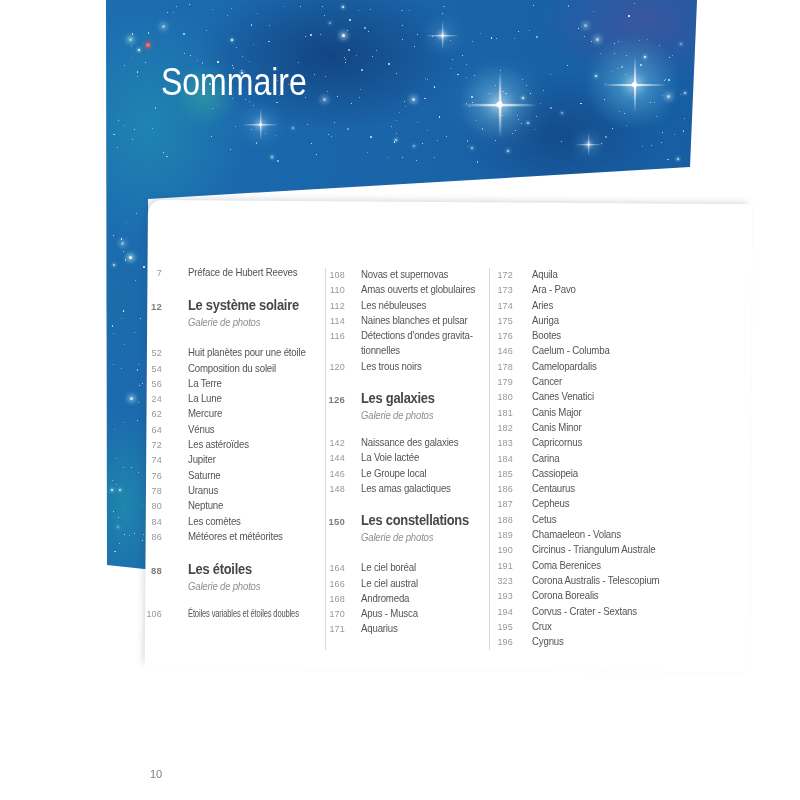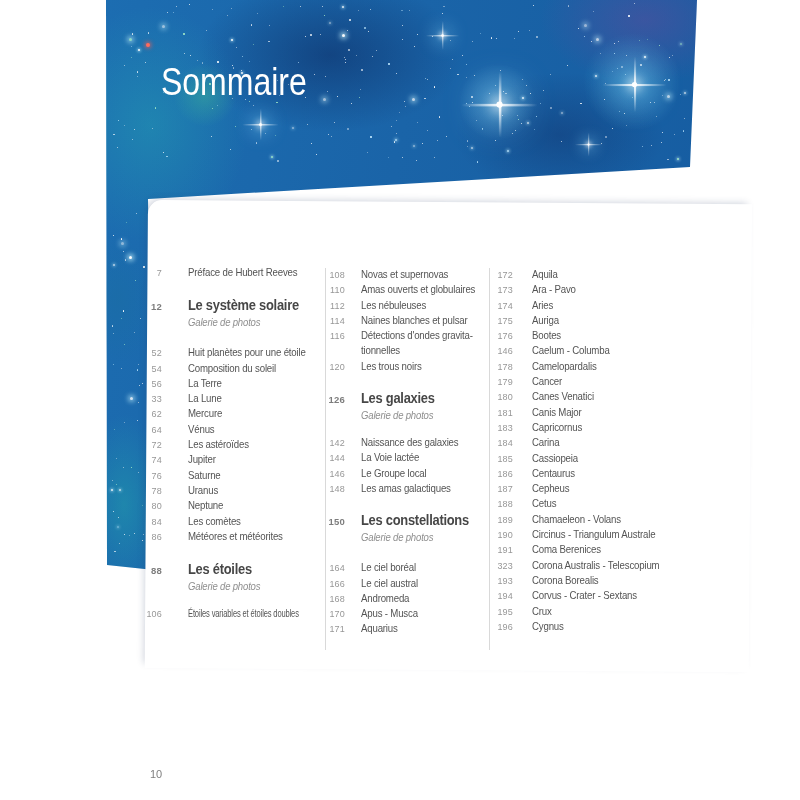--- a/index.html
+++ b/index.html
@@ -433,21 +433,21 @@
     </div>
     <div class="row entry">
       <span class="num">54</span>
       <span class="lbl">Composition du soleil</span>
     </div>
     <div class="row entry">
       <span class="num">56</span>
       <span class="lbl">La Terre</span>
     </div>
     <div class="row entry">
-      <span class="num">33</span>
+      <span class="num">24</span>
       <span class="lbl">La Lune</span>
     </div>
     <div class="row entry">
       <span class="num">62</span>
       <span class="lbl">Mercure</span>
     </div>
     <div class="row entry">
       <span class="num">64</span>
       <span class="lbl">Vénus</span>
     </div>
@@ -613,20 +613,24 @@
       <span class="num">179</span>
       <span class="lbl">Cancer</span>
     </div>
     <div class="row entry">
       <span class="num">180</span>
       <span class="lbl">Canes Venatici</span>
     </div>
     <div class="row entry">
       <span class="num">181</span>
       <span class="lbl">Canis Major</span>
+    </div>
+    <div class="row entry">
+      <span class="num">182</span>
+      <span class="lbl">Canis Minor</span>
     </div>
     <div class="row entry">
       <span class="num">183</span>
       <span class="lbl">Capricornus</span>
     </div>
     <div class="row entry">
       <span class="num">184</span>
       <span class="lbl">Carina</span>
     </div>
     <div class="row entry">

